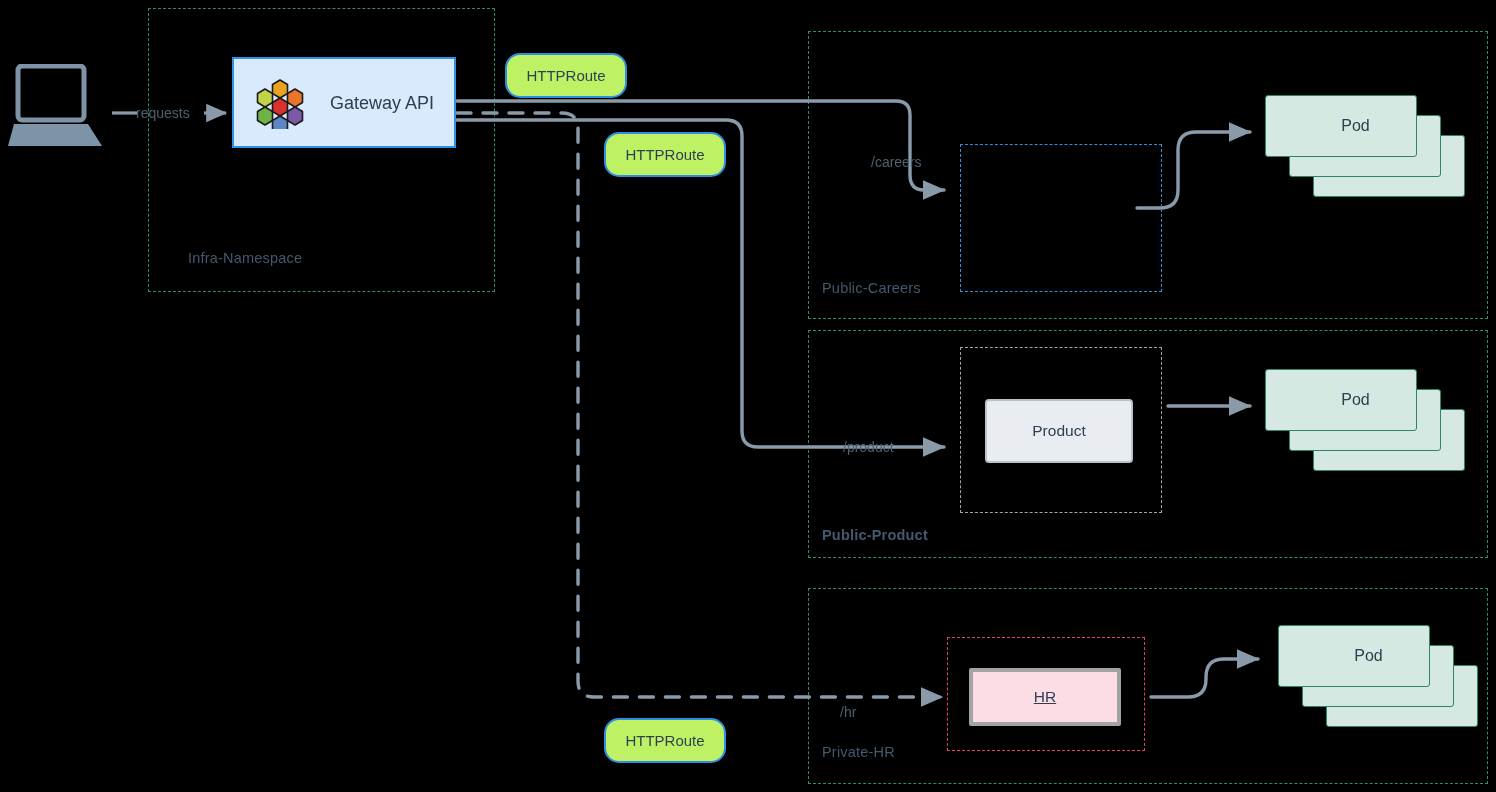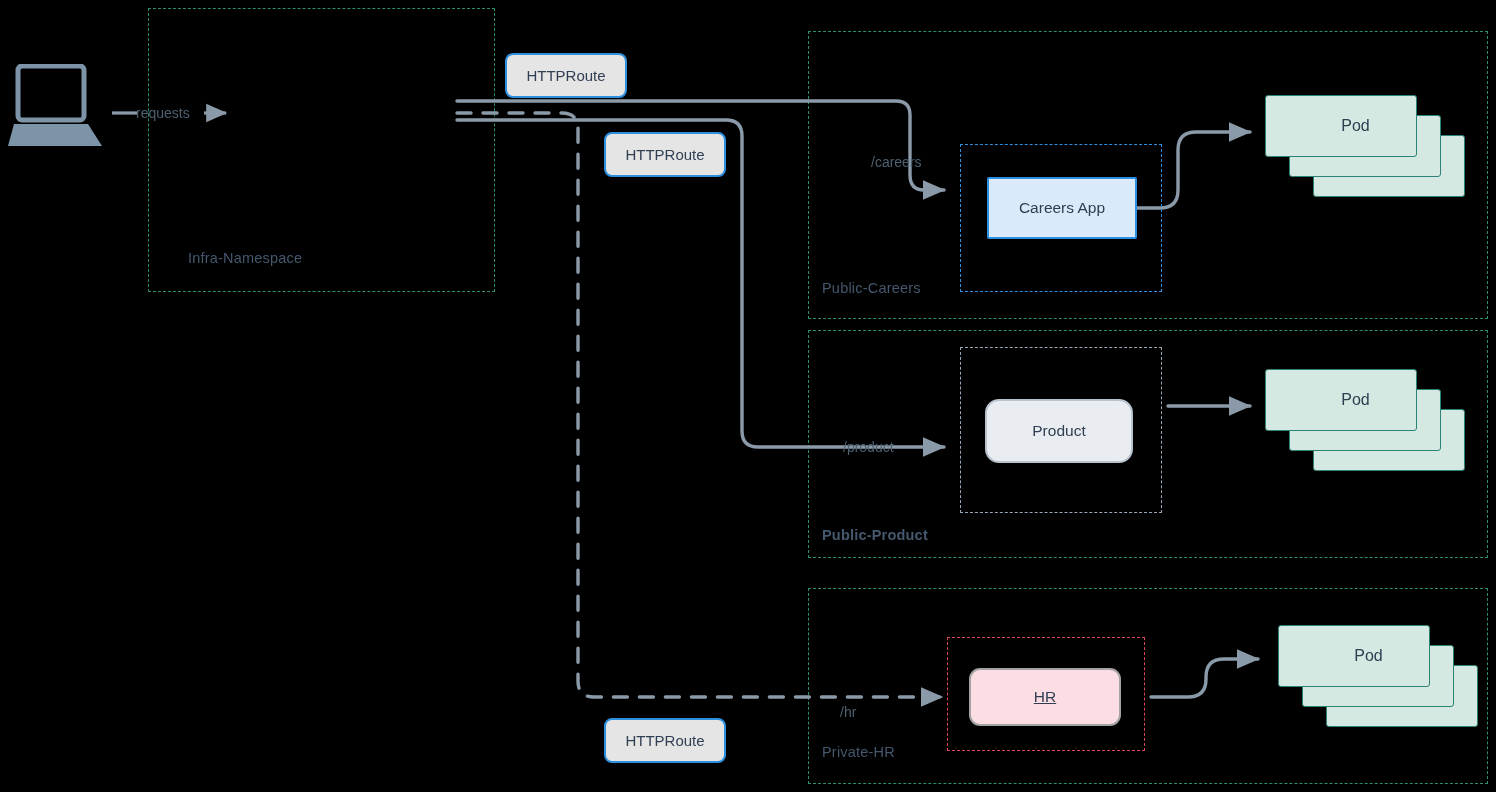--- a/index.html
+++ b/index.html
@@ -11,25 +11,25 @@
   .ns-label{position:absolute;font-size:14.5px;color:#44586e;letter-spacing:.2px;white-space:nowrap;}
 
   .inner{position:absolute;box-sizing:border-box;}
 
   .node{position:absolute;box-sizing:border-box;display:flex;align-items:center;
         justify-content:center;font-size:16px;color:#2f3e51;white-space:nowrap;}
 
   .gw{background:#d8eafb;border:2px solid #2d93e8;}
   .gw .gwtext{position:absolute;left:96px;top:50%;transform:translateY(-50%);font-size:18px;}
 
-  .route{background:#e5e5e5;border:2px solid #2d8fe0;border-radius:8px;font-size:15px;color:#303f52;}
+  .route{background:#bef264;border:2px solid #2d8fe0;border-radius:15px;font-size:15px;color:#303f52;}
 
   .appblue{background:#daeafa;border:2px solid #2d8fe0;border-radius:2px;font-size:15.5px;}
-  .appgray{background:#e9edf1;border:2px solid #b9c3cd;border-radius:14px;font-size:15.5px;}
-  .appred{background:#fbdde3;border:2px solid #a3a3a3;border-radius:11px;font-size:15.5px;text-decoration:underline;}
+  .appgray{background:#e9edf1;border:2px solid #b9c3cd;border-radius:4px;font-size:15.5px;}
+  .appred{background:#fbdde3;border:4px solid #a3a3a3;border-radius:2px;font-size:15.5px;text-decoration:underline;}
 
   .podstack{position:absolute;}
   .podcard{position:absolute;box-sizing:border-box;background:#d5e8e2;
            border:1.6px solid #2c8273;border-radius:3px;padding-left:29px;}
   .podcard.front{display:flex;align-items:center;justify-content:center;
                  font-size:16px;color:#2f3e51;}
 
   .edgelabel{position:absolute;font-size:14px;color:#4d6070;white-space:nowrap;}
 
   .laptop{position:absolute;}
@@ -76,42 +76,56 @@
     <path d="M1151,697 H1188 Q1206,697 1206,679 V677 Q1206,659 1224,659 H1258" fill="none" stroke="#8a9aa8" stroke-width="3.4" stroke-linecap="round" marker-end="url(#ah)"></path>
   </svg>
 
   <div class="laptop" style="left:8px;top:64px;width:96px;height:84px;">
     <svg width="96" height="84" viewBox="0 0 96 84">
       <rect x="10" y="2" width="66" height="54" rx="4" ry="4" fill="none" stroke="#7d93a8" stroke-width="5"></rect>
       <path d="M6,60 H80 L94,82 H0 Z" fill="#7d93a8"></path>
     </svg>
   </div>
 
+  <div class="node gw" style="left:232px;top:57px;width:224px;height:91px;">
+    <span style="position:absolute;left:20px;top:50%;transform:translateY(-50%);
+                 width:52px;height:52px;">
+      <svg width="52" height="52" viewBox="0 0 52 52">
+        <g stroke="#1b1b1b" stroke-width="1.6" stroke-linejoin="round">
+          <polygon points="26,3 33.5,7.5 33.5,16.5 26,21 18.5,16.5 18.5,7.5" fill="#e8a41f"></polygon>
+          <polygon points="11,12 18.5,16.5 18.5,25.5 11,30 3.5,25.5 3.5,16.5" fill="#c2d34a"></polygon>
+          <polygon points="41,12 48.5,16.5 48.5,25.5 41,30 33.5,25.5 33.5,16.5" fill="#e8752a"></polygon>
+          <polygon points="26,21 33.5,25.5 33.5,34.5 26,39 18.5,34.5 18.5,25.5" fill="#d9322c"></polygon>
+          <polygon points="11,30 18.5,34.5 18.5,43.5 11,48 3.5,43.5 3.5,34.5" fill="#6fb347"></polygon>
+          <polygon points="41,30 48.5,34.5 48.5,43.5 41,48 33.5,43.5 33.5,34.5" fill="#7a5aa8"></polygon>
+          <polygon points="26,39 33.5,43.5 33.5,52.5 26,57 18.5,52.5 18.5,43.5" fill="#5b85c4"></polygon>
+        </g>
+      </svg>
+    </span>
+    <span class="gwtext">Gateway API</span>
+  </div>
 
   <div class="node route" style="left:505px;top:53px;width:122px;height:45px;">
       <span>HTTPRoute</span>
     </div>
 
   <div class="node route" style="left:604px;top:132px;width:122px;height:45px;">
       <span>HTTPRoute</span>
     </div>
 
   <div class="node route" style="left:604px;top:718px;width:122px;height:45px;">
       <span>HTTPRoute</span>
     </div>
 
   <div class="edgelabel" style="left:136px;top:105px;">requests</div>
   <div class="edgelabel" style="left:871px;top:154px;">/careers</div>
   <div class="edgelabel" style="left:843px;top:439px;">/product</div>
   <div class="edgelabel" style="left:840px;top:704px;">/hr</div>
 
   <div class="inner" style="left:960px;top:144px;width:202px;height:148px;border:1.8px dashed #2d8fe0;"></div>
-  <div class="node appblue" style="left:987px;top:177px;width:150px;height:62px;">
-      <span>Careers App</span>
-    </div>
 
   <div class="inner" style="left:960px;top:347px;width:202px;height:166px;border:1.8px dashed #9aa7b4;"></div>
   <div class="node appgray" style="left:985px;top:399px;width:148px;height:64px;">
       <span>Product</span>
     </div>
 
   <div class="inner" style="left:947px;top:637px;width:198px;height:114px;border:1.8px dashed #e0455f;"></div>
   <div class="node appred" style="left:969px;top:668px;width:152px;height:58px;">
       <span>HR</span>
     </div>

